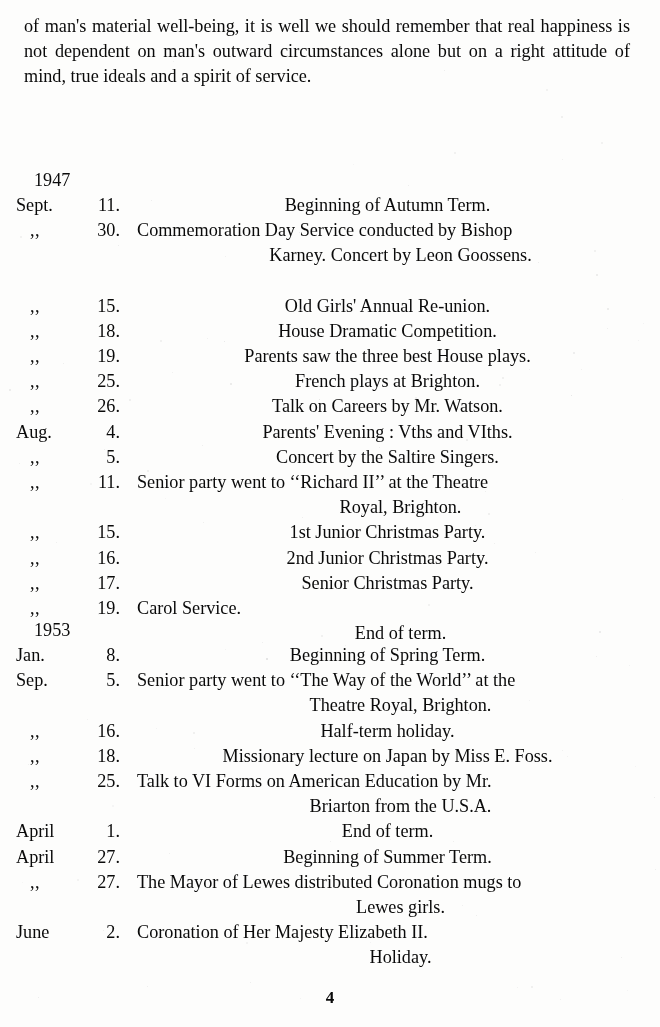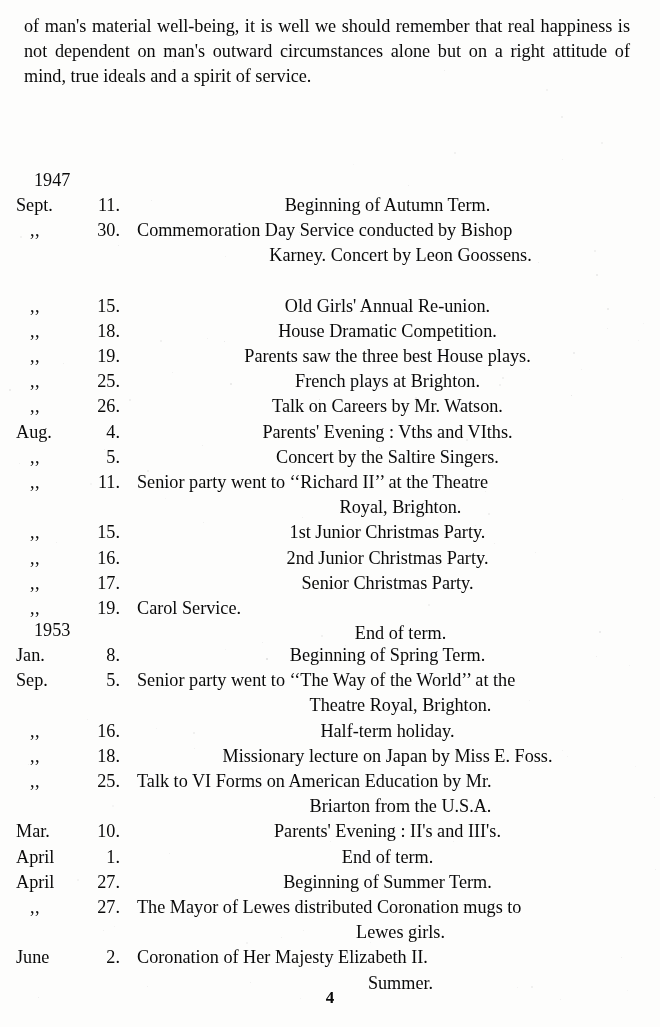--- a/index.html
+++ b/index.html
@@ -236,43 +236,38 @@
           <td class="col-month"><span class="ditto">,,</span></td>
           <td class="col-day">18.</td>
           <td class="col-desc single">Missionary lecture on Japan by Miss E. Foss.</td>
         </tr>
         <tr>
           <td class="col-month"><span class="ditto">,,</span></td>
           <td class="col-day">25.</td>
           <td class="col-desc">Talk to VI Forms on American Education by Mr.<span class="cont">Briarton from the U.S.A.</span></td>
         </tr>
         <tr>
-          <td class="col-month">Mar.</td>
-          <td class="col-day">10.</td>
-          <td class="col-desc single">Parents' Evening :  II's and III's.</td>
-        </tr>
-        <tr>
           <td class="col-month">April</td>
           <td class="col-day">1.</td>
           <td class="col-desc single">End of term.</td>
         </tr>
         <tr>
           <td class="col-month">April</td>
           <td class="col-day">27.</td>
           <td class="col-desc single">Beginning of Summer Term.</td>
         </tr>
         <tr>
           <td class="col-month"><span class="ditto">,,</span></td>
           <td class="col-day">27.</td>
           <td class="col-desc">The Mayor of Lewes distributed Coronation mugs to<span class="cont">Lewes girls.</span></td>
         </tr>
         <tr>
           <td class="col-month">June</td>
           <td class="col-day">2.</td>
-          <td class="col-desc">Coronation of Her Majesty Elizabeth II.<span class="cont">Summer.</span></td>
+          <td class="col-desc">Coronation of Her Majesty Elizabeth II.<span class="cont">Holiday.</span></td>
         </tr>
       </tbody>
   </table>
 
   <div class="page-number">4</div>
 
 <div class="speck" style="width: 1px; height: 1px; left: 423px; top: 755px; opacity: 0.53;"></div>
     <div class="speck" style="width: 1px; height: 1px; left: 622px; top: 499px; opacity: 0.33;"></div>
     <div class="speck" style="width: 2px; height: 2px; left: 607px; top: 308px; opacity: 0.66;"></div>
     <div class="speck" style="width: 1px; height: 1px; left: 517px; top: 987px; opacity: 0.46;"></div>

